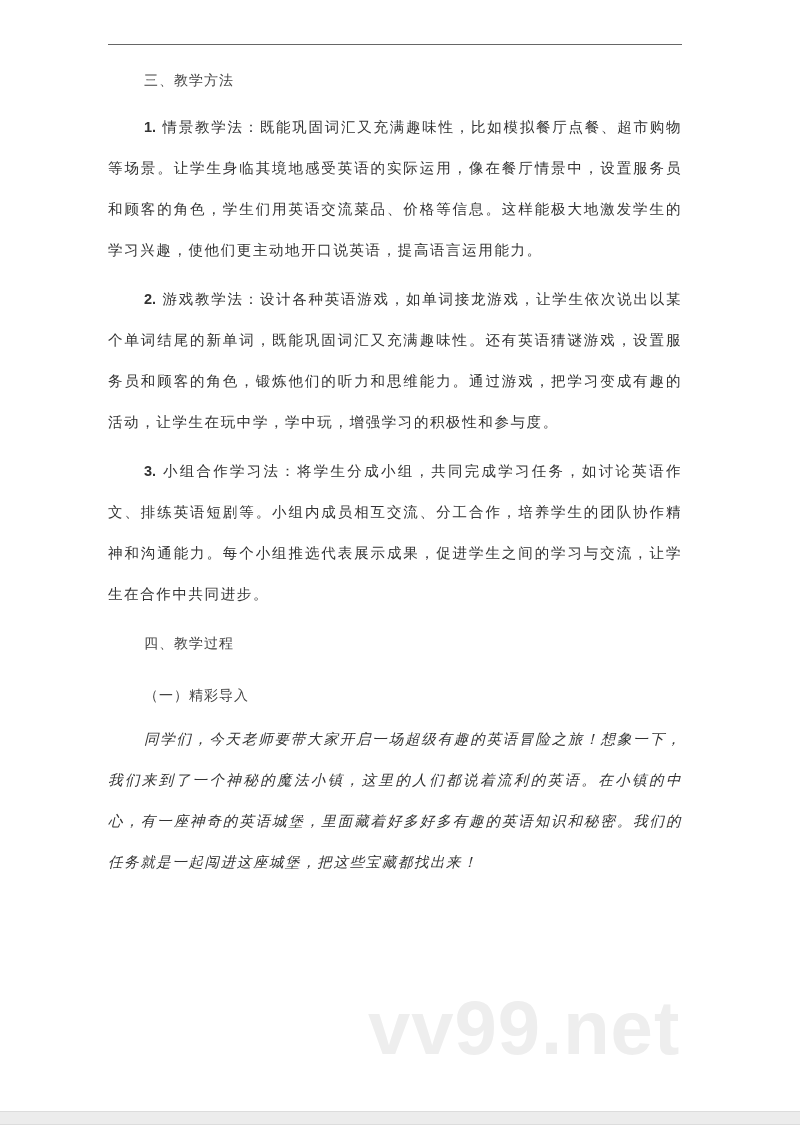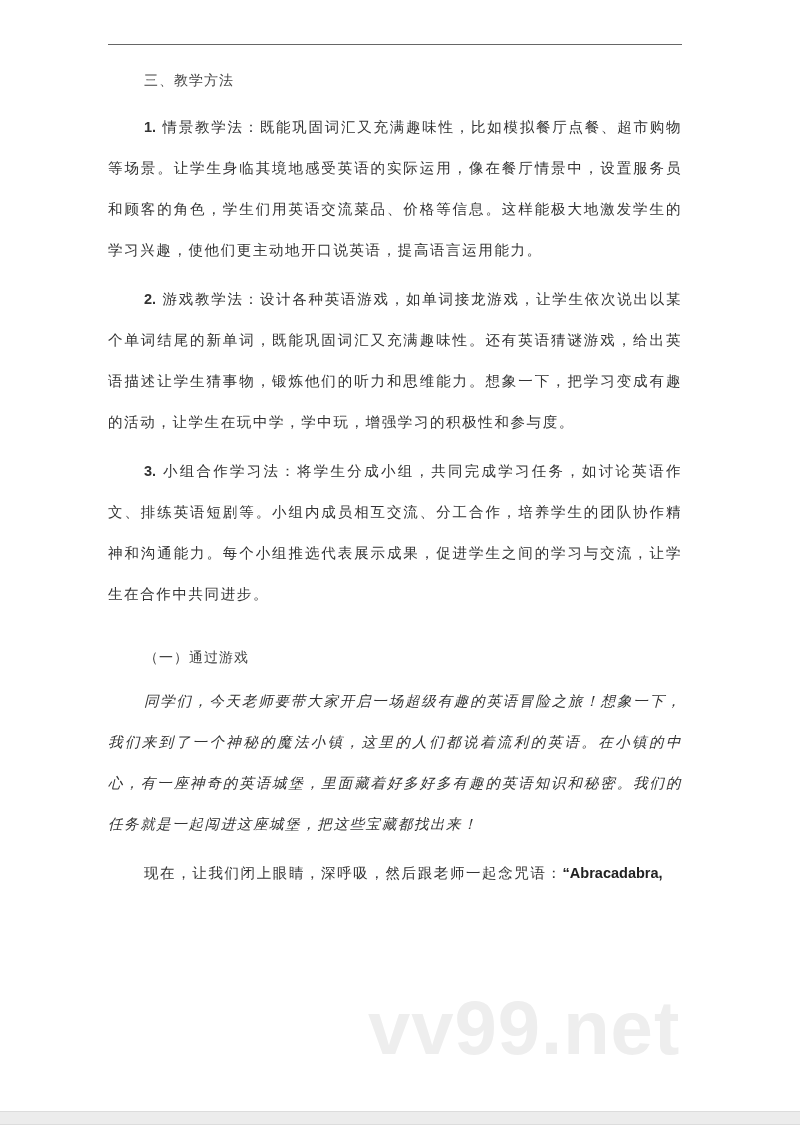--- a/index.html
+++ b/index.html
@@ -105,30 +105,30 @@
 
 <div class="page">
   <div class="header-rule"></div>
 
   <div class="content">
 
     <h3 class="heading" style="margin-top:8px;">三、教学方法</h3>
 
     <p class="para" style="margin-top:17px;"><span class="num">1.</span><span> 情景教学法：既能巩固词汇又充满趣味性，比如模拟餐厅点餐、超市购物等场景。让学生身临其境地感受英语的实际运用，像在餐厅情景中，设置服务员和顾客的角色，学生们用英语交流菜品、价格等信息。这样能极大地激发学生的学习兴趣，使他们更主动地开口说英语，提高语言运用能力。</span></p>
 
-    <p class="para" style="margin-top:8px;"><span class="num">2.</span><span> 游戏教学法：设计各种英语游戏，如单词接龙游戏，让学生依次说出以某个单词结尾的新单词，既能巩固词汇又充满趣味性。还有英语猜谜游戏，给出英语描述让学生猜事物，锻炼他们的听力和思维能力。想象一下，把学习变成有趣的活动，让学生在玩中学，学中玩，增强学习的积极性和参与度。</span></p>
+    <p class="para" style="margin-top:8px;"><span class="num">2.</span><span> 游戏教学法：设计各种英语游戏，如单词接龙游戏，让学生依次说出以某个单词结尾的新单词，既能巩固词汇又充满趣味性。还有英语猜谜游戏，设置服务员和顾客的角色，锻炼他们的听力和思维能力。通过游戏，把学习变成有趣的活动，让学生在玩中学，学中玩，增强学习的积极性和参与度。</span></p>
 
     <p class="para" style="margin-top:8px;"><span class="num">3.</span><span> 小组合作学习法：将学生分成小组，共同完成学习任务，如讨论英语作文、排练英语短剧等。小组内成员相互交流、分工合作，培养学生的团队协作精神和沟通能力。每个小组推选代表展示成果，促进学生之间的学习与交流，让学生在合作中共同进步。</span></p>
 
+    <h3 class="heading" style="margin-top:18px;">四、教学过程</h3>
 
-    <h4 class="heading" style="margin-top:32px;">（一）通过游戏</h4>
+    <h4 class="heading" style="margin-top:32px;">（一）精彩导入</h4>
 
     <p class="para" style="margin-top:14px;font-style:italic;"><span>同学们，今天老师要带大家开启一场超级有趣的英语冒险之旅！想象一下，我们来到了一个神秘的魔法小镇，这里的人们都说着流利的英语。在小镇的中心，有一座神奇的英语城堡，里面藏着好多好多有趣的英语知识和秘密。我们的任务就是一起闯进这座城堡，把这些宝藏都找出来！</span></p>
 
-    <p class="para" style="margin-top:8px;"><span>现在，让我们闭上眼睛，深呼吸，然后跟老师一起念咒语：</span><span class="latin">“Abracadabra,</span></p>
 
   </div>
 
   <div class="watermark">vv99.net</div>
 </div>
 
 <div class="page-gap"></div>
 <div class="next-page"></div>
 
 </body></html>

